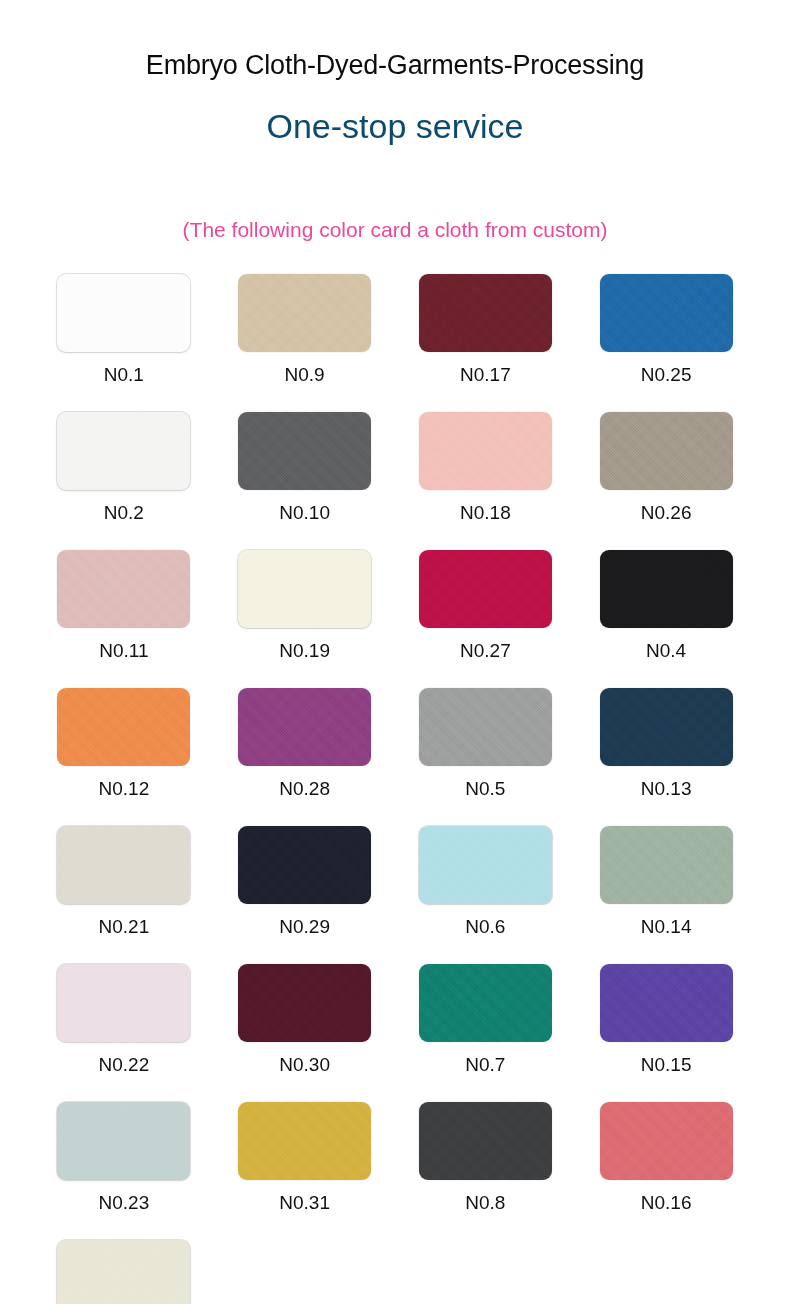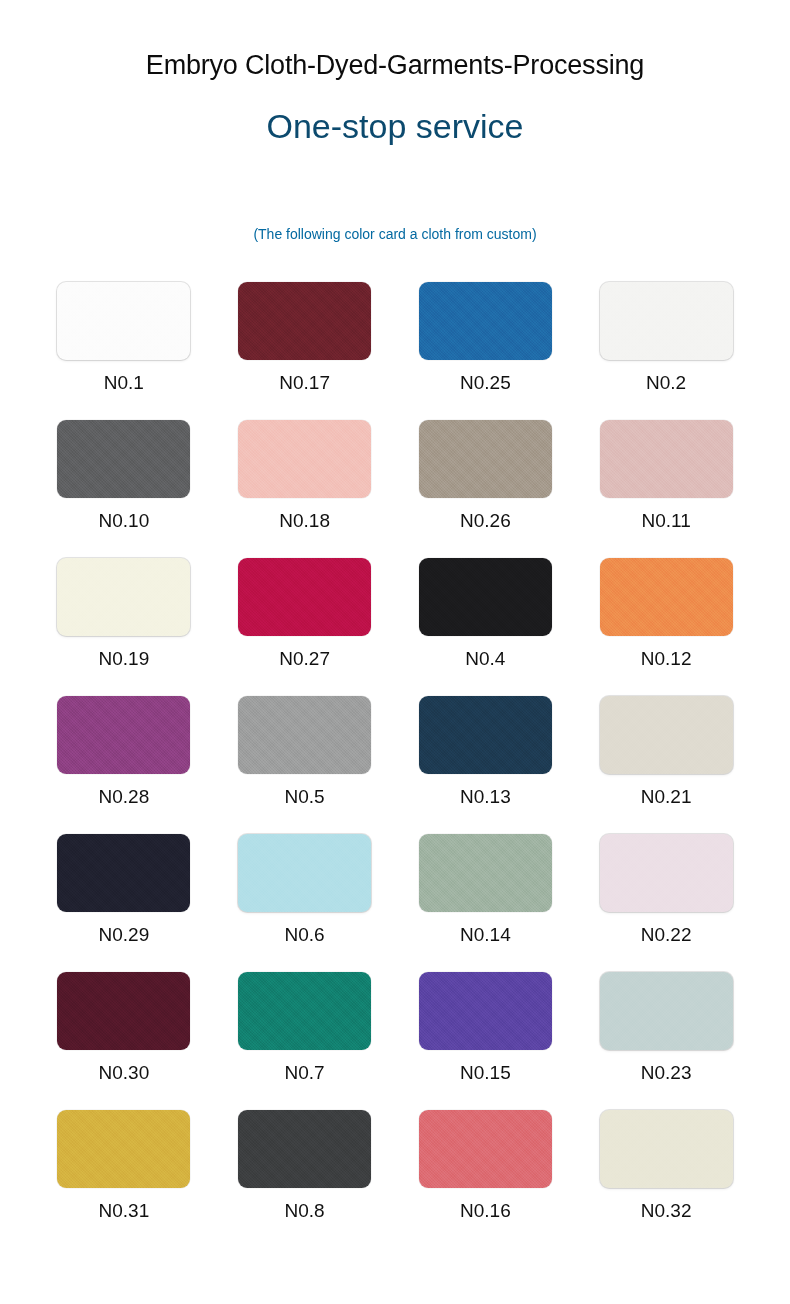--- a/index.html
+++ b/index.html
@@ -43,25 +43,25 @@
   }
   .title-sub {
     font-size: 34px;
     font-weight: normal;
     line-height: 1.15;
     color: #0c4a6e;
     margin: 0;
     padding-top: 26px;
   }
   .note-line {
-    font-size: 14px;
+    font-size: 21px;
     font-weight: normal;
-    color: #0369a1;
+    color: #ec4899;
     text-align: center;
-    margin: 16px;
+    margin: 8px;
     padding-top: 64px;
   }
 
   
   .grid {
     width: 710px;
     margin: 0 auto;
     padding-top: 24px;
     display: grid;
     grid-template-columns: repeat(4, 1fr);
@@ -124,20 +124,24 @@
   </div>
 
   <p class="note-line">(The following color card a cloth from custom)</p>
 
   <div class="grid" id="swatch-grid">
       <div class="cell">
         <div class="chip light" style="background-color: rgb(252, 252, 252);"></div>
         <div class="chip-label">N0.1</div>
       </div>
       <div class="cell">
+        <div class="chip" style="background-color: rgb(212, 195, 166);"></div>
+        <div class="chip-label">N0.9</div>
+      </div>
+      <div class="cell">
         <div class="chip" style="background-color: rgb(109, 34, 44);"></div>
         <div class="chip-label">N0.17</div>
       </div>
       <div class="cell">
         <div class="chip" style="background-color: rgb(31, 106, 168);"></div>
         <div class="chip-label">N0.25</div>
       </div>
       <div class="cell">
         <div class="chip light" style="background-color: rgb(244, 244, 242);"></div>
         <div class="chip-label">N0.2</div>

